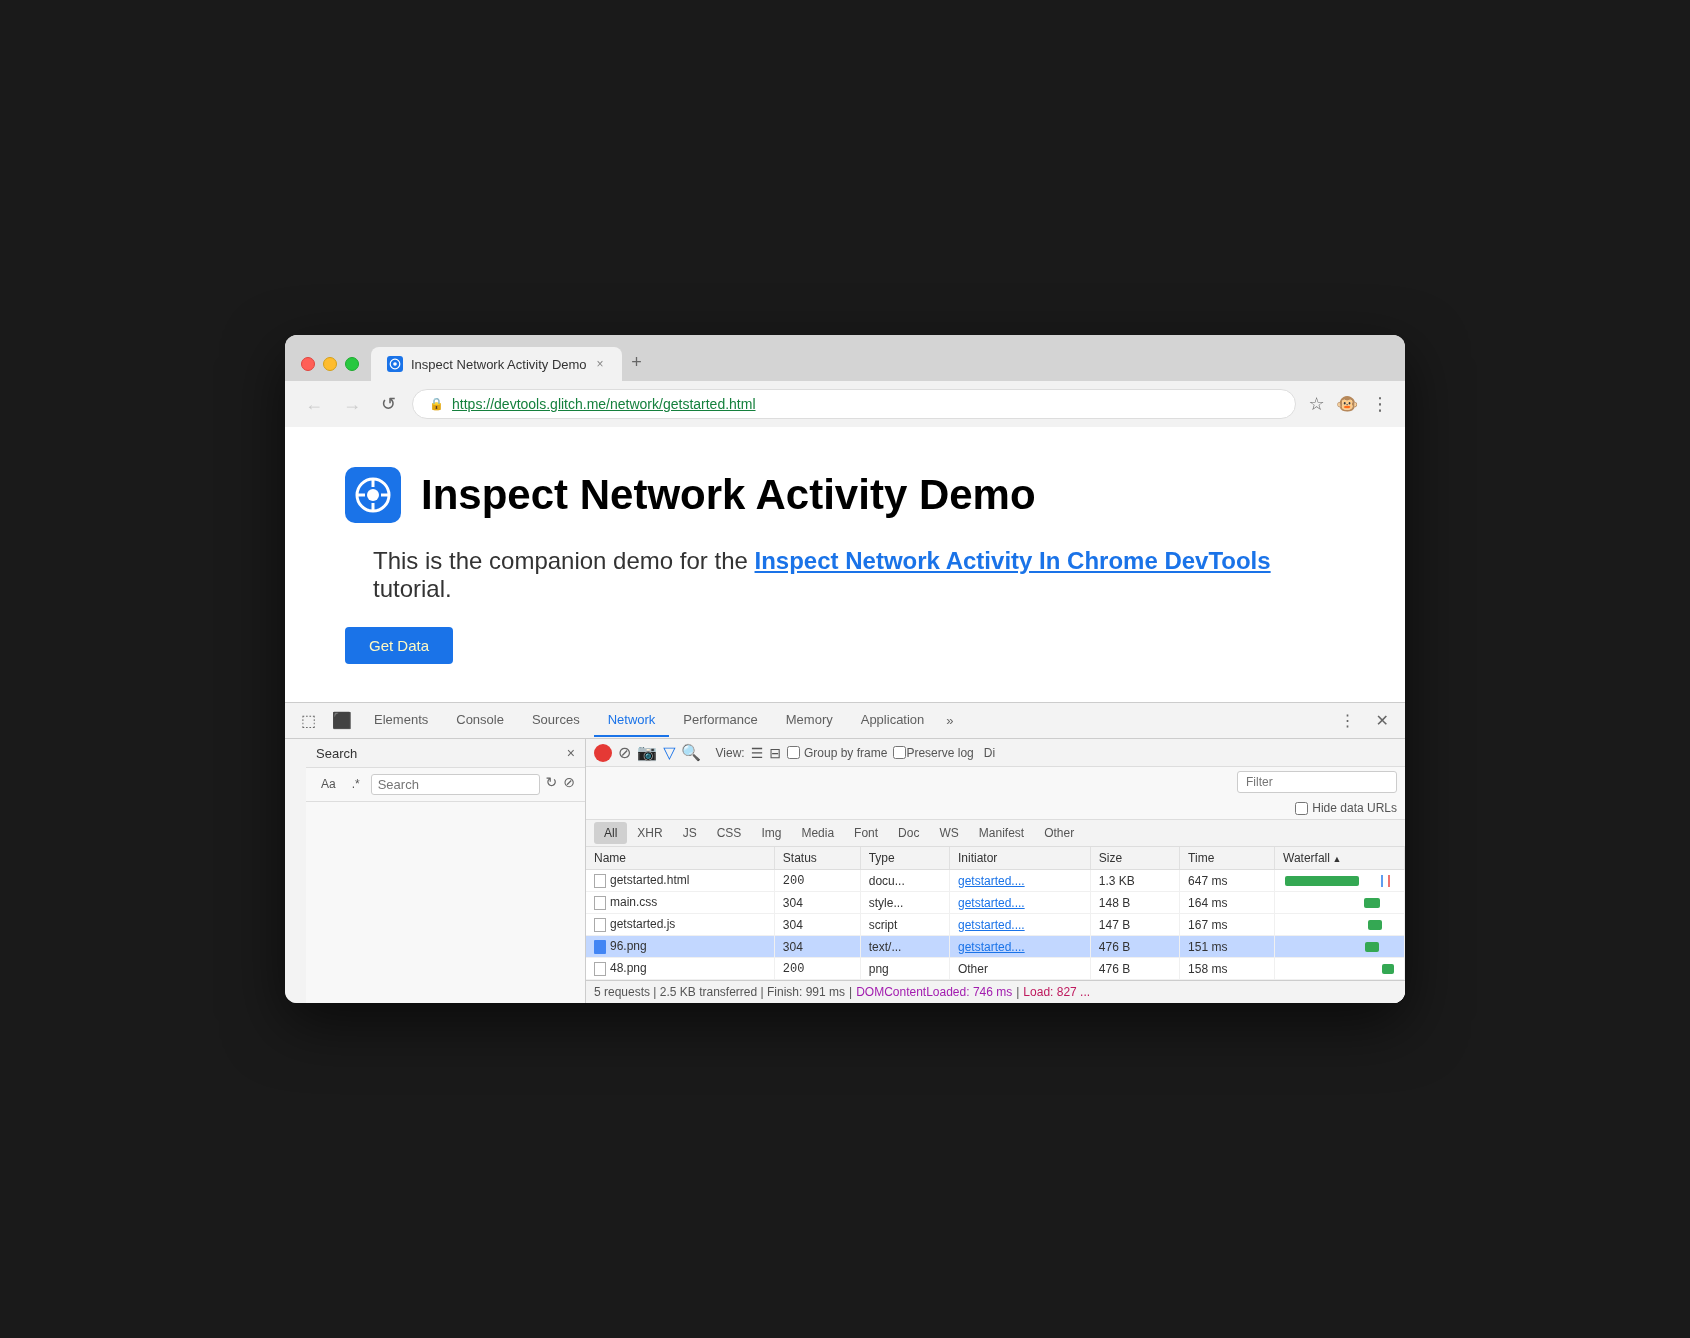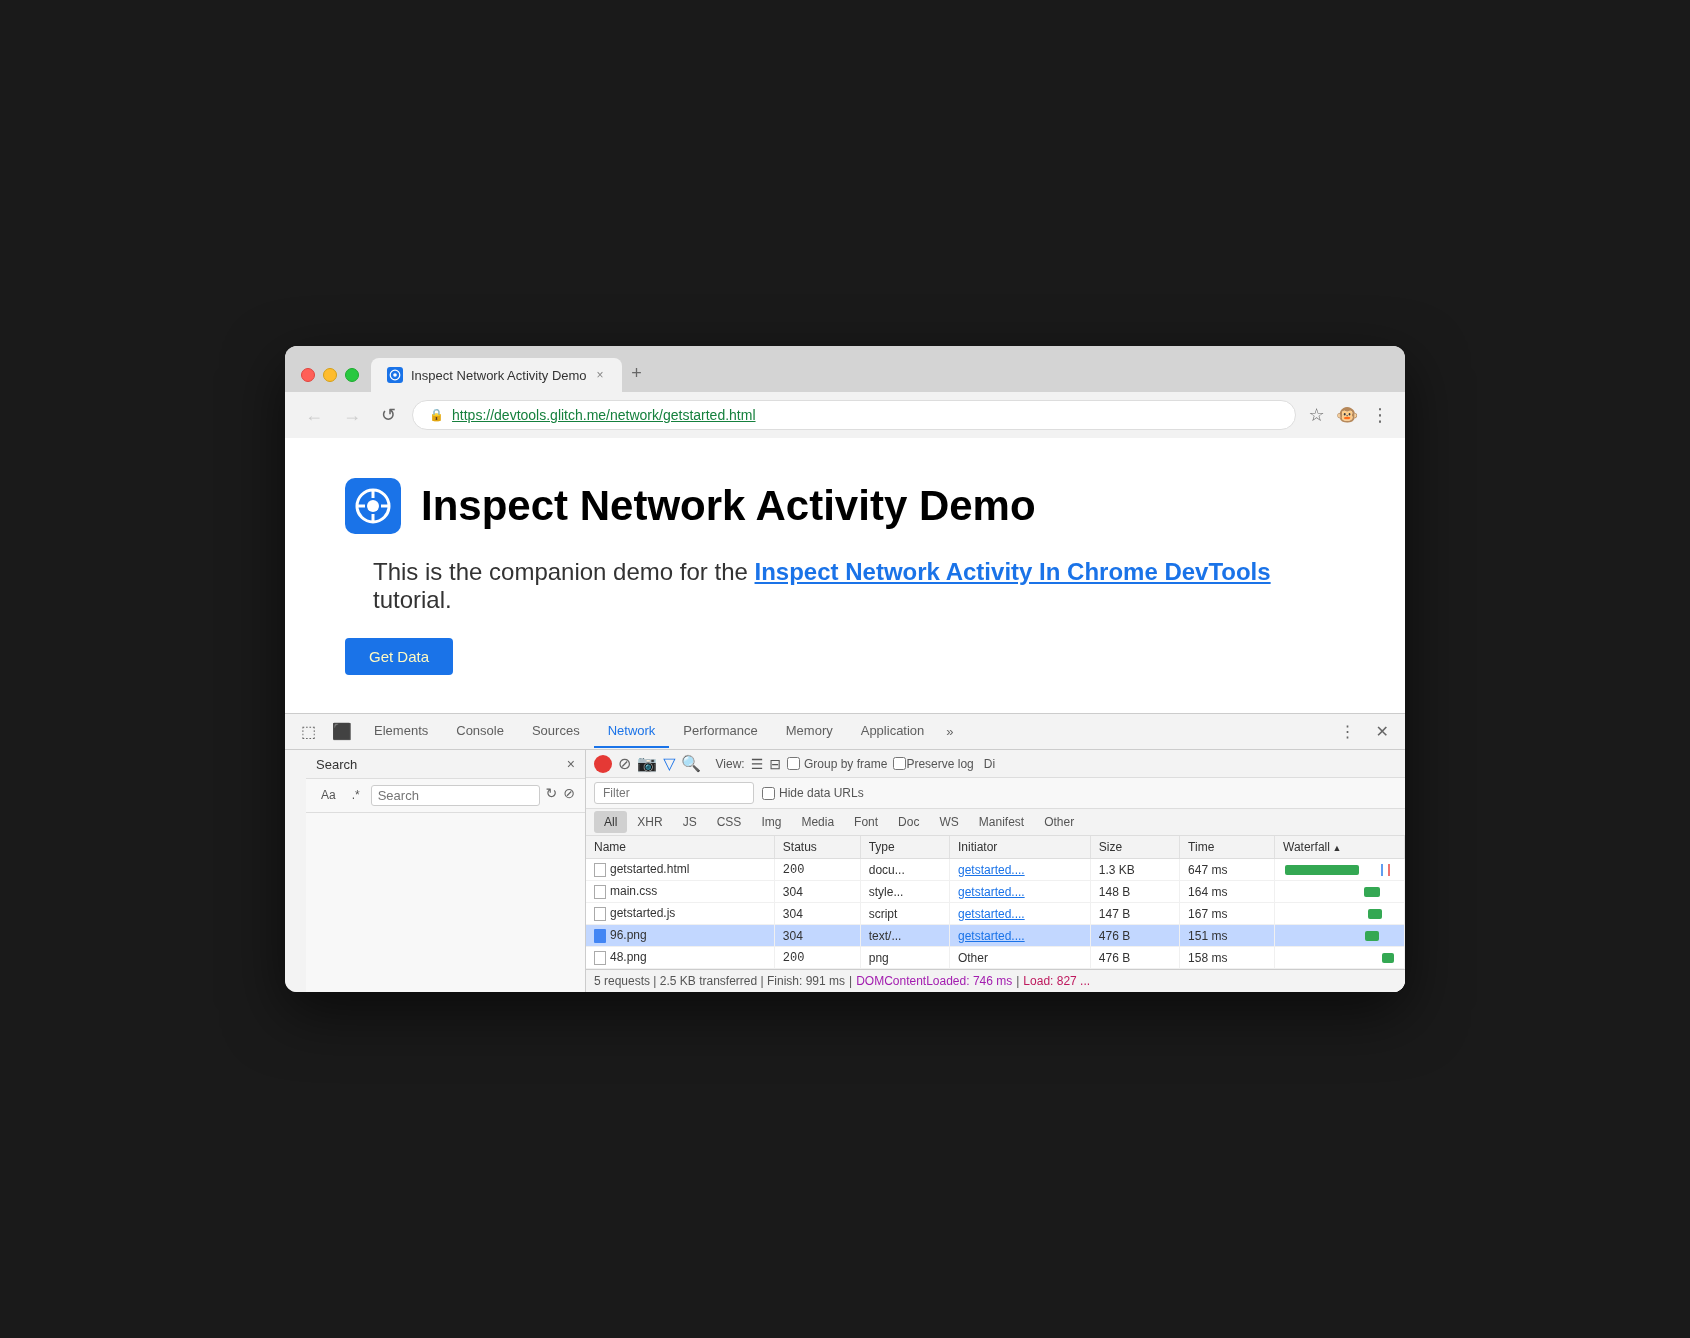--- a/index.html
+++ b/index.html
@@ -325,25 +325,26 @@
     .camera-btn { color: #666; font-size: 16px; cursor: pointer; }
     .filter-btn { color: #1a73e8; font-size: 16px; cursor: pointer; }
     .search-btn { color: #1a73e8; font-size: 16px; cursor: pointer; }
     .view-label { font-size: 12px; color: #555; margin-left: 8px; }
     .view-list-btn, .view-tree-btn { color: #555; font-size: 14px; cursor: pointer; }
     .group-frame-cb { display: flex; align-items: center; gap: 4px; font-size: 12px; color: #555; cursor: pointer; }
     .preserve-log-cb { display: flex; align-items: center; font-size: 12px; color: #555; cursor: pointer; }
     
     .filter-bar {
       display: flex;
-      align-items: center;
+      align-items: flex-end;
       padding: 4px 8px;
       border-bottom: 1px solid #ddd;
       background: #f8f8f8;
       gap: 8px;
+      flex-direction: column;
     }
     .filter-input {
       border: 1px solid #ccc;
       border-radius: 3px;
       padding: 3px 8px;
       font-size: 12px;
       width: 160px;
       background: white;
     }
     .hide-data-urls { display: flex; align-items: center; gap: 4px; font-size: 12px; color: #555; }

